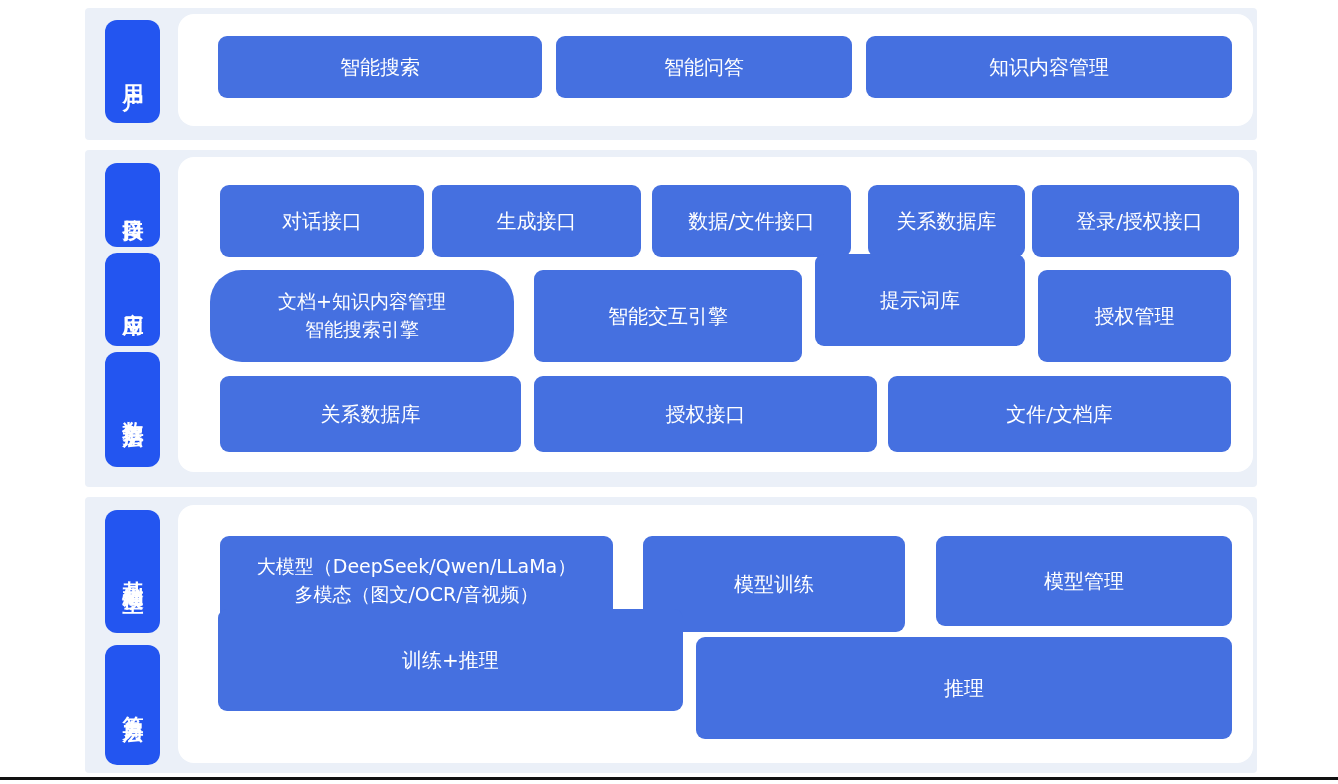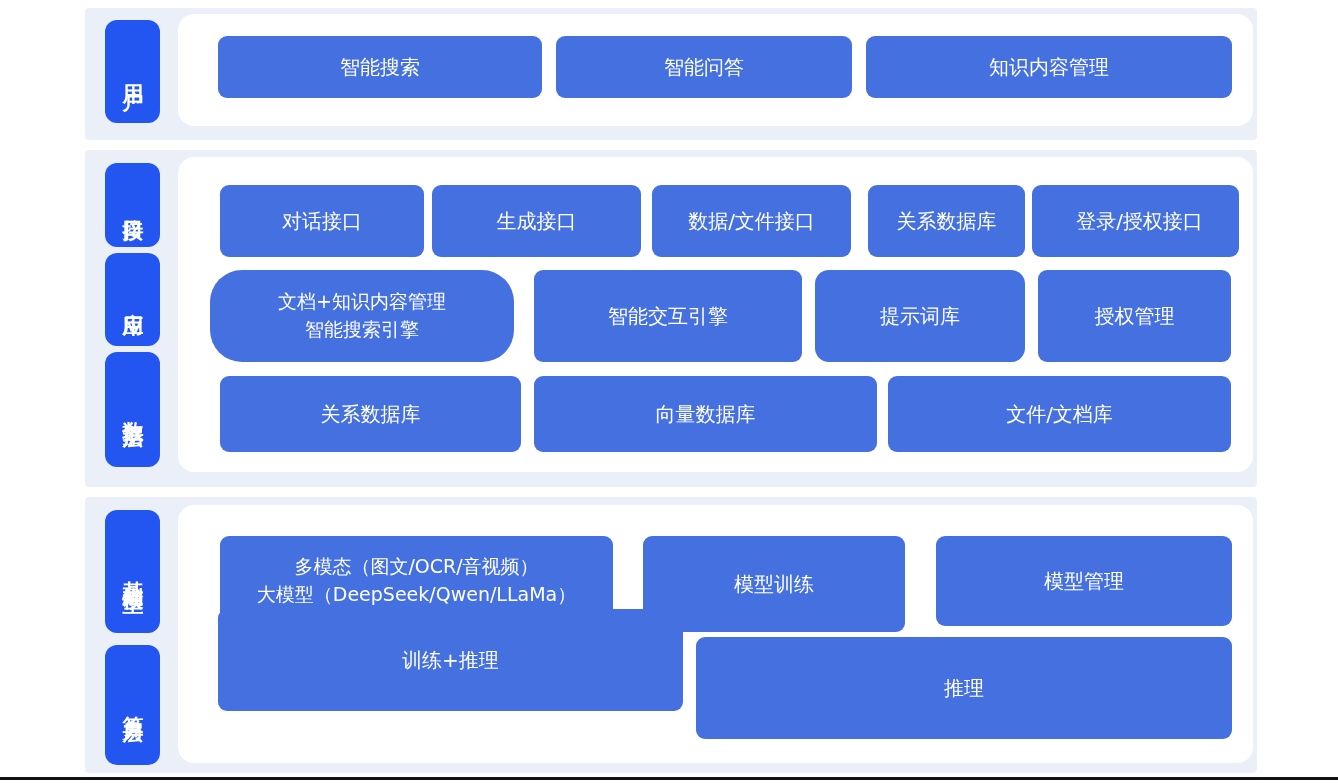--- a/index.html
+++ b/index.html
@@ -82,49 +82,49 @@
   <span>登录/授权接口</span>
 </div>
 
 <div class="box small-text" style="left:210px;top:270px;width:304px;height:92px;border-radius:32px;">
   <span>文档+知识内容管理</span>
   <span>智能搜索引擎</span>
 </div>
 <div class="box" style="left:534px;top:270px;width:268px;height:92px;">
   <span>智能交互引擎</span>
 </div>
-<div class="box" style="left:815px;top:270px;width:210px;height:92px;border-radius:14px;">
+<div class="box" style="left:815px;top:254px;width:210px;height:92px;">
   <span>提示词库</span>
 </div>
 <div class="box" style="left:1038px;top:270px;width:193px;height:92px;">
   <span>授权管理</span>
 </div>
 
 <div class="box" style="left:220px;top:376px;width:301px;height:76px;">
   <span>关系数据库</span>
 </div>
 <div class="box" style="left:534px;top:376px;width:343px;height:76px;">
-  <span>向量数据库</span>
+  <span>授权接口</span>
 </div>
 <div class="box" style="left:888px;top:376px;width:343px;height:76px;">
   <span>文件/文档库</span>
 </div>
 
 <div class="panel" style="top:497px;height:276px;"></div>
 <div class="container" style="top:505px;height:258px;"></div>
 <div class="layer-label" style="top:510px;height:123px;">
   <span>基础模型</span>
 </div>
 <div class="layer-label" style="top:645px;height:120px;">
   <span>算力层</span>
 </div>
 
 <div class="box small-text" style="left:220px;top:536px;width:393px;height:90px;">
+  <span>大模型（DeepSeek/Qwen/LLaMa）</span>
   <span>多模态（图文/OCR/音视频）</span>
-  <span>大模型（DeepSeek/Qwen/LLaMa）</span>
 </div>
 <div class="box" style="left:643px;top:536px;width:262px;height:96px;">
   <span>模型训练</span>
 </div>
 <div class="box" style="left:936px;top:536px;width:296px;height:90px;">
   <span>模型管理</span>
 </div>
 
 <div class="box" style="left:218px;top:609px;width:465px;height:102px;">
   <span>训练+推理</span>

